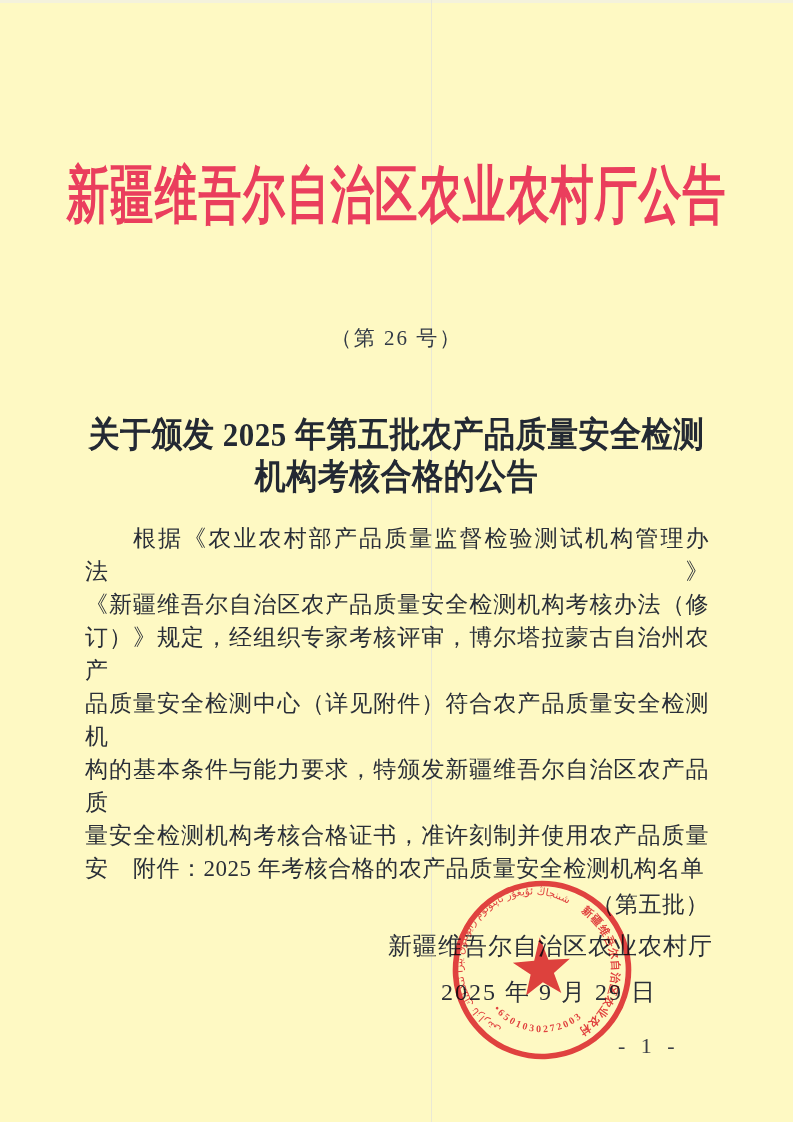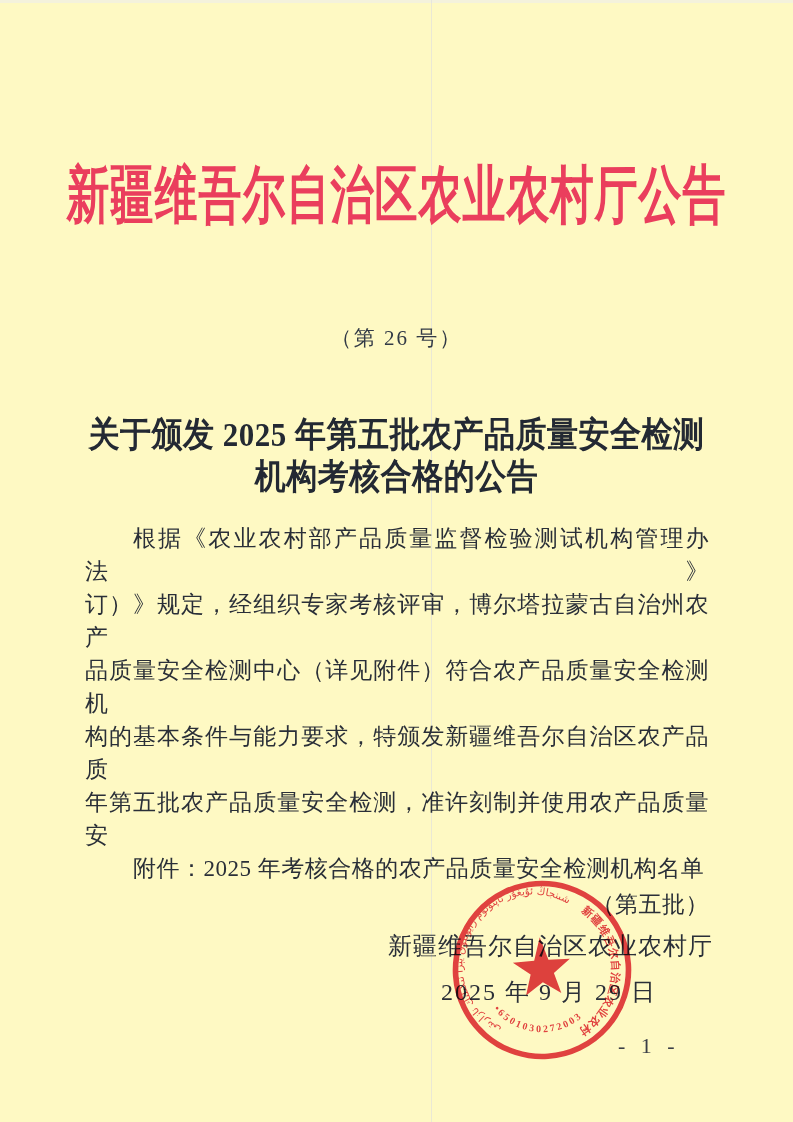--- a/index.html
+++ b/index.html
@@ -142,24 +142,25 @@
 
   <div class="issue-no">（第 26 号）</div>
 
   <h2 class="doc-title">
     <span>关于颁发 2025 年第五批农产品质量安全检测</span><br>
     <span>机构考核合格的公告</span>
   </h2>
 
   <div class="body-text">
     <div class="body-line indent fill">根据《农业农村部产品质量监督检验测试机构管理办法》</div>
+    <div class="body-line fill">《新疆维吾尔自治区农产品质量安全检测机构考核办法（修</div>
     <div class="body-line fill">订）》规定，经组织专家考核评审，博尔塔拉蒙古自治州农产</div>
     <div class="body-line fill">品质量安全检测中心（详见附件）符合农产品质量安全检测机</div>
     <div class="body-line fill">构的基本条件与能力要求，特颁发新疆维吾尔自治区农产品质</div>
-    <div class="body-line fill">年第五批农产品质量安全检测，准许刻制并使用农产品质量安</div>
+    <div class="body-line fill">量安全检测机构考核合格证书，准许刻制并使用农产品质量安</div>
   </div>
 
   <div class="attachment">
     <div class="line1">附件：2025 年考核合格的农产品质量安全检测机构名单</div>
     <div class="line2">（第五批）</div>
   </div>
 
   <div class="signature-block">
     <div class="signature-agency">新疆维吾尔自治区农业农村厅</div>
     <div class="signature-date">2025 年 9 月 29 日</div>

